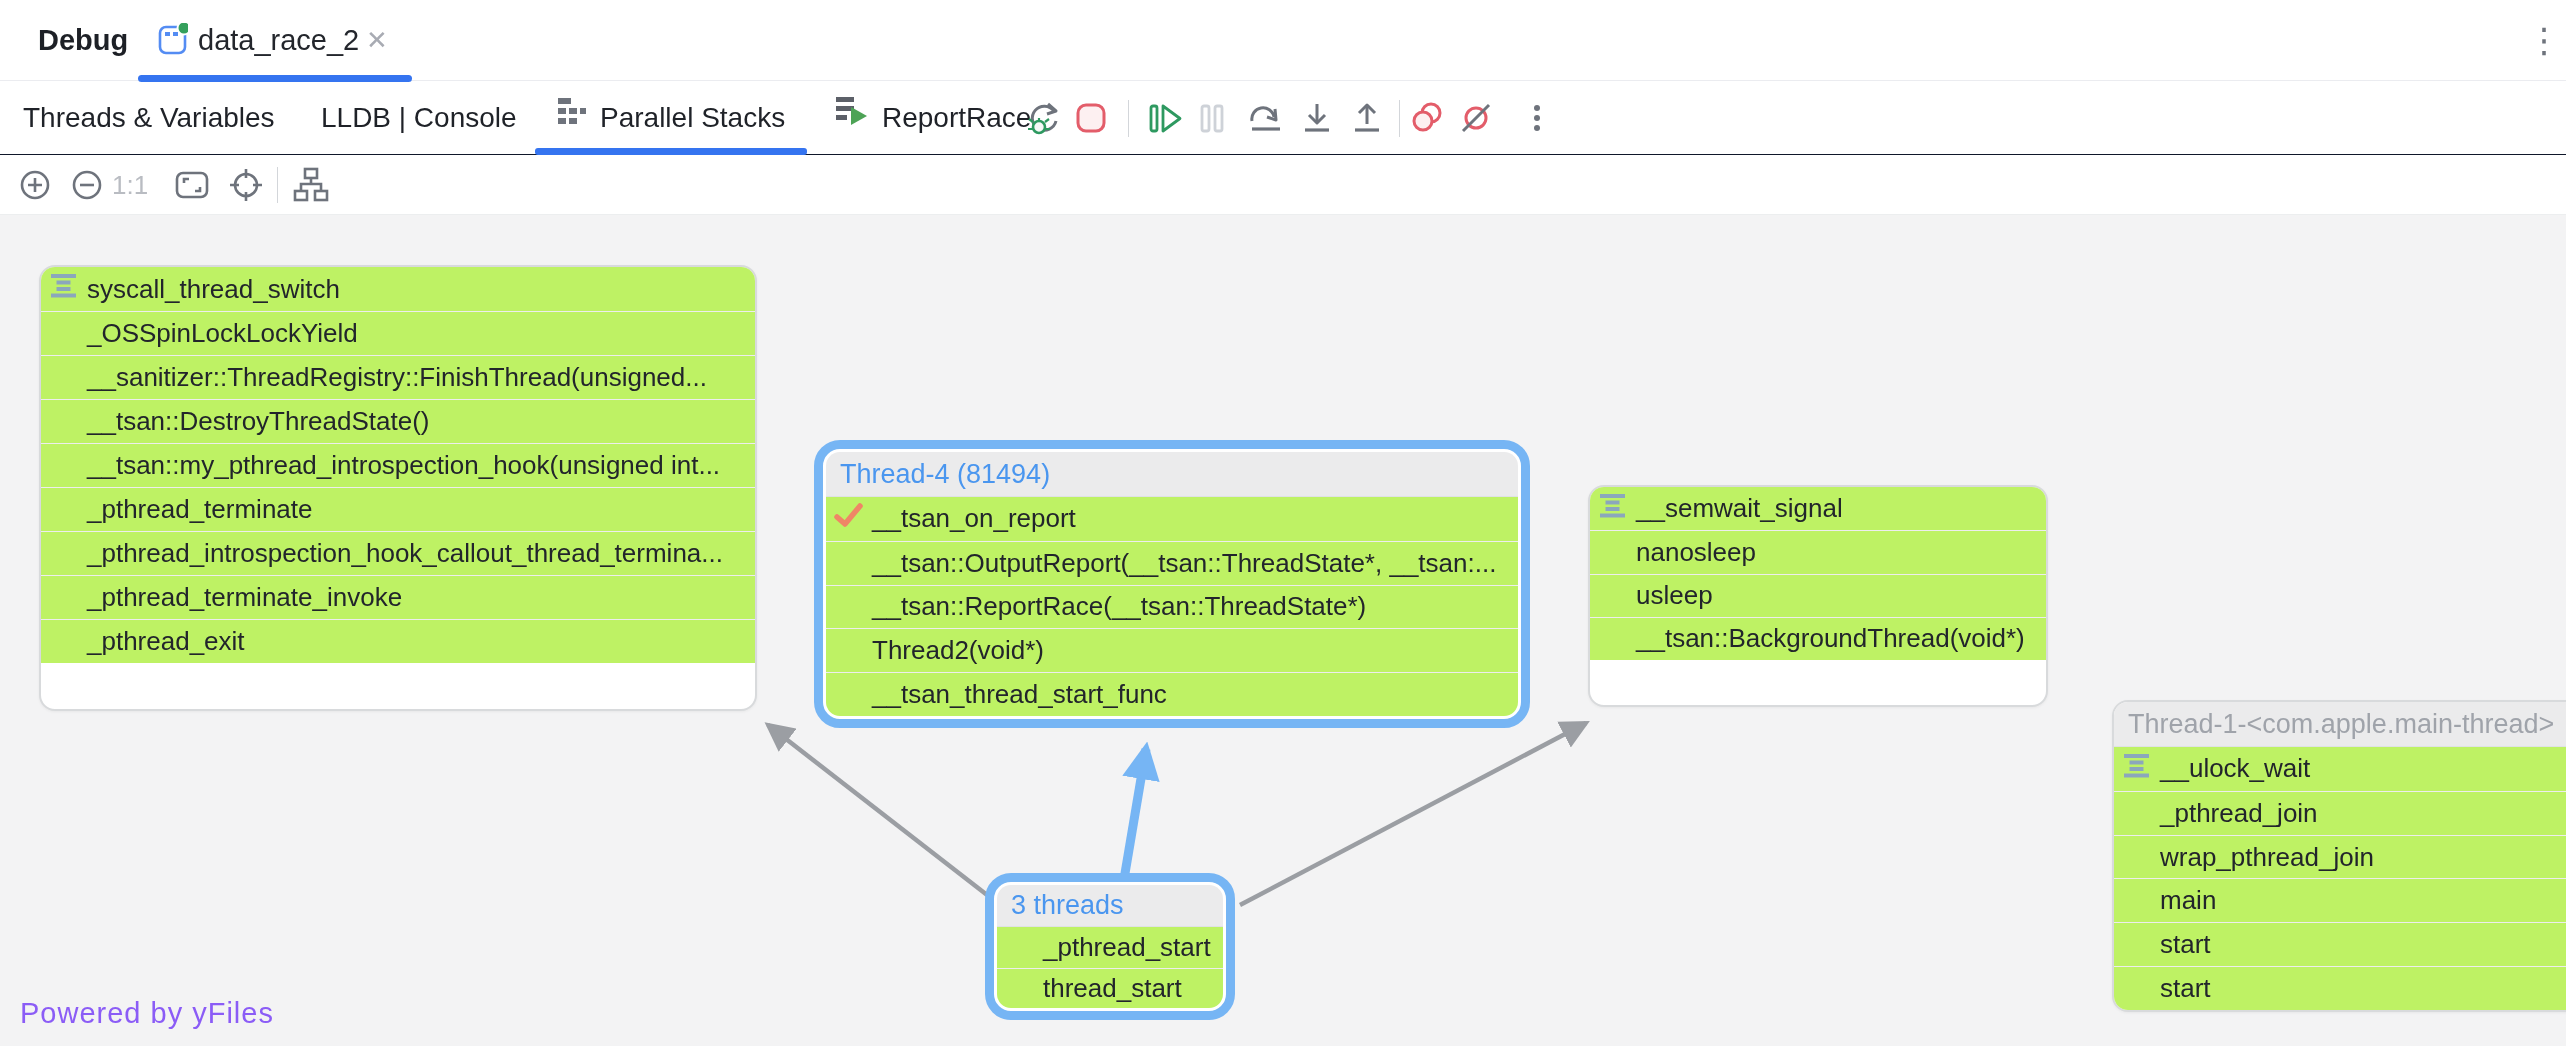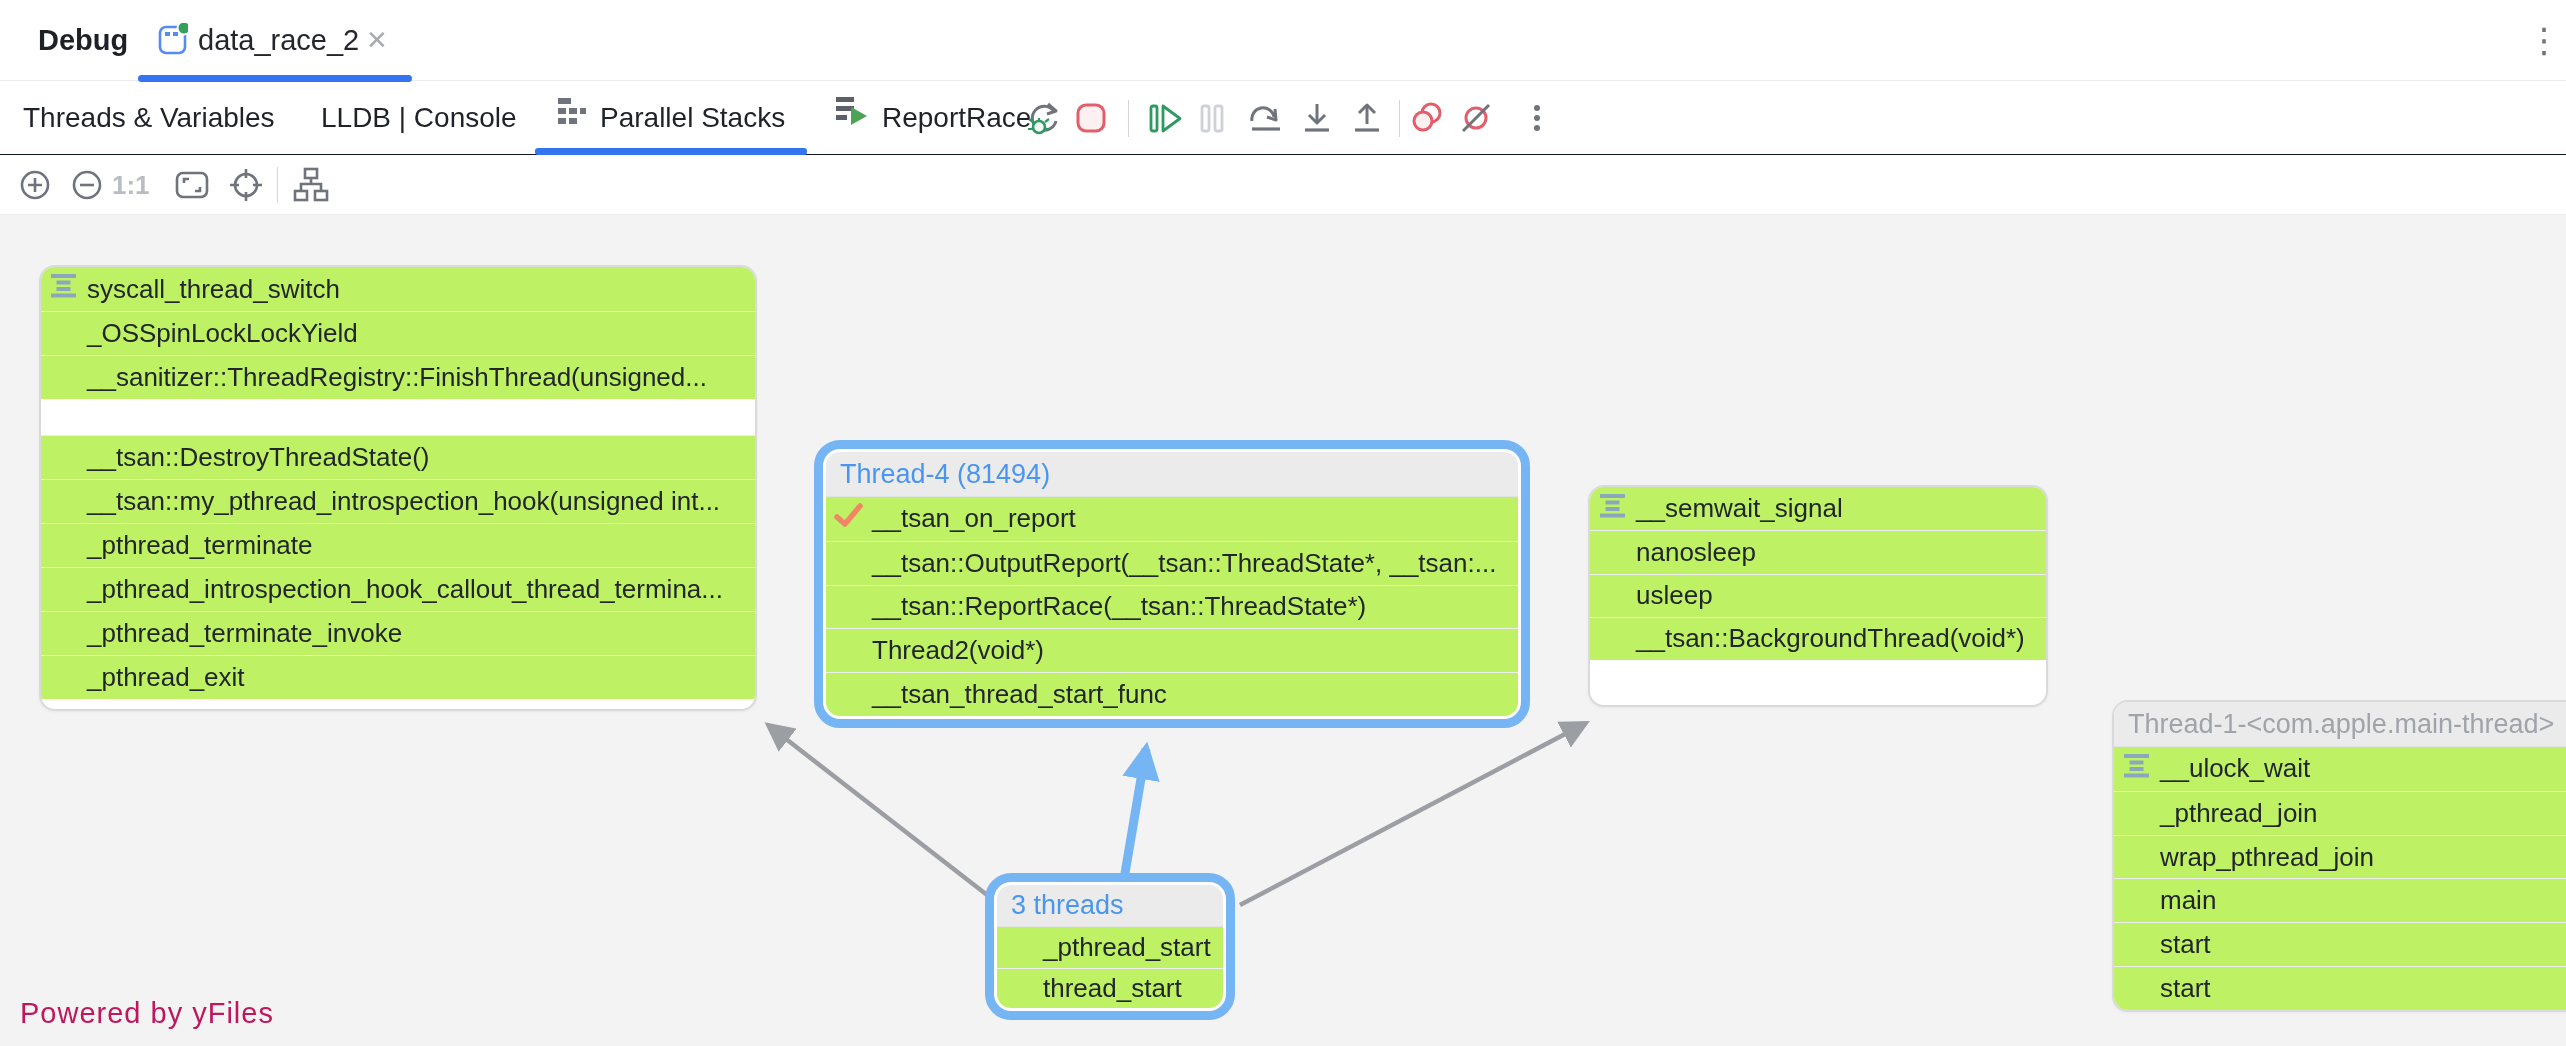--- a/index.html
+++ b/index.html
@@ -31,28 +31,28 @@
   .vtab-underline { position:absolute; left:535px; top:66px; width:272px; height:7px;
                     border-radius:3px; background:#3574f0; }
   .act-btn { position:absolute; top:16px; width:40px; height:40px; }
   .vsep { position:absolute; top:18px; width:1px; height:37px; background:#d3d6da; }
 
   
   .graph-bar { position:absolute; left:0; top:155px; width:2566px; height:60px; background:#fff;
                border-bottom:1px solid #eceeef; }
   .gbtn { position:absolute; top:10px; width:40px; height:40px; }
   .one2one { position:absolute; left:112px; top:0; height:60px; line-height:60px;
-             font-size:26px; font-weight:bold; color:#b9bcc2; }
+             font-size:26px; font-weight:normal; color:#b9bcc2; }
   .gsep { position:absolute; left:277px; top:12px; width:1px; height:36px; background:#d3d6da; }
 
   
   .canvas { position:absolute; left:0; top:215px; width:2566px; height:831px;
             background:#f3f3f4; overflow:hidden; }
   .edges { position:absolute; left:0; top:0; width:2566px; height:831px; z-index:1; }
-  .watermark { position:absolute; left:20px; top:782px; font-size:29px; color:#be185d; z-index:0;
+  .watermark { position:absolute; left:20px; top:782px; font-size:29px; color:#8b5cf6; z-index:0;
                letter-spacing:1px; }
 
   .node { position:absolute; background:#ffffff; border:2px solid #d8dadc; border-radius:16px;
           z-index:2; overflow:hidden; box-shadow:0 1px 3px rgba(0,0,0,.05); }
   .hl-wrap { position:absolute; border:9px solid #76b5f4; border-radius:26px; background:#ffffff;
              z-index:3; }
   .hl-inner { position:absolute; left:3px; top:3px; right:3px; bottom:3px; border-radius:14px;
               overflow:hidden; background:#fff; }
   .node-header { background:#ebebec; border-bottom:1px solid #e0e2e4; color:#9fa3aa;
                  font-size:27px; padding-left:14px; display:flex; align-items:center;
@@ -250,21 +250,21 @@
               </g>
             </svg></span>
           <span>syscall_thread_switch</span>
         </div>
         <div class="frame-row" style="height: 44px;">
           <span>_OSSpinLockLockYield</span>
         </div>
         <div class="frame-row" style="height: 44px;">
           <span>__sanitizer::ThreadRegistry::FinishThread(unsigned...</span>
         </div>
-        <div class="frame-row" style="height: 44px; margin-top: 36px;">
+        <div class="frame-row" style="height: 44px;">
           <span>__tsan::DestroyThreadState()</span>
         </div>
         <div class="frame-row" style="height: 44px;">
           <span>__tsan::my_pthread_introspection_hook(unsigned int...</span>
         </div>
         <div class="frame-row" style="height: 44px;">
           <span>_pthread_terminate</span>
         </div>
         <div class="frame-row" style="height: 44px;">
           <span>_pthread_introspection_hook_callout_thread_termina...</span>

